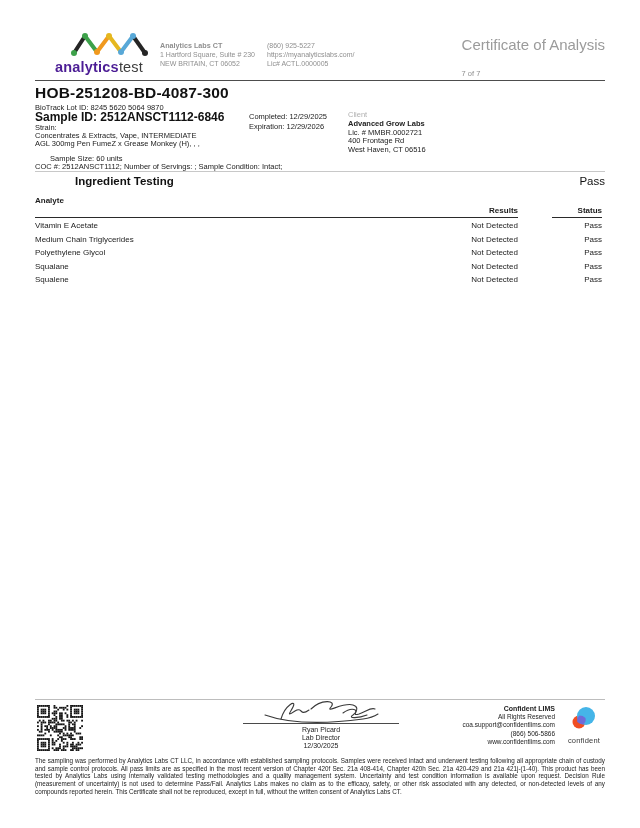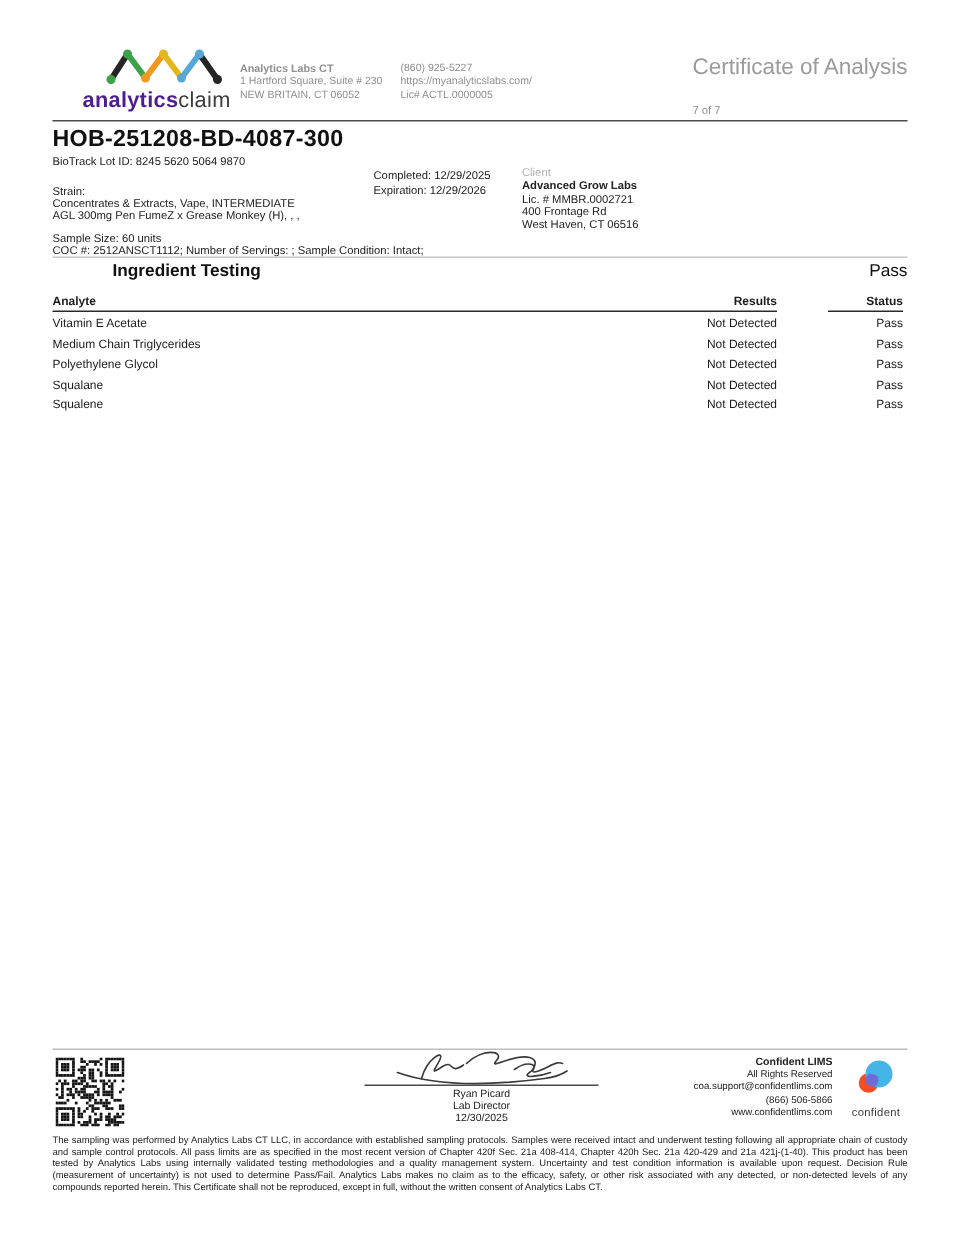--- a/index.html
+++ b/index.html
@@ -26,34 +26,34 @@
 
   
   .batch-title { position:absolute; left:35px; top:84px; font-size:15.5px; font-weight:700; letter-spacing:0.2px; color:#111; }
   .biotrack { position:absolute; left:35px; top:103px; font-size:7.5px; color:#222; }
   .sample-id { position:absolute; left:35px; top:110px; font-size:12px; font-weight:700; color:#111; }
   .dates { position:absolute; left:205px; top:112px; font-size:7.5px; line-height:10px; color:#222;margin-left:44px; }
   .strain-block { position:absolute; left:35px; top:124px; font-size:7.5px; line-height:8.2px; color:#222; }
   .client-block { position:absolute; left:348px; top:111px; font-size:7.5px; line-height:8.4px; color:#222; }
   .client-label { color:#b0b0b0; margin-bottom:1px; }
   .client-name { font-weight:700; }
-  .sample-size { position:absolute; left:35px; top:154px; font-size:7.5px; color:#222; }
+  .sample-size { position:absolute; left:50px; top:154px; font-size:7.5px; color:#222; }
   .coc-line { position:absolute; left:35px; top:162px; font-size:7.5px; color:#222; }
 
   .section-rule { position:absolute; left:35px; right:35px; top:171px; border-top:1px solid #c8c8c8; }
 
   
   .testing-head { position:absolute; left:35px; right:35px; top:175px; display:flex; justify-content:space-between; align-items:baseline; }
   .section-title { font-size:11.5px; font-weight:700; color:#111;padding-left:40px; }
   .section-status { font-size:11.5px; font-weight:400; color:#111; }
 
   .ttable { position:absolute; left:35px; right:38px; top:196px; font-size:8px; }
   .trow { display:flex; align-items:flex-end; }
   .trow.head { font-weight:700; }
-  .col-analyte { flex:1; padding-bottom:2px; }
+  .col-analyte { flex:1; padding-bottom:12px; }
   .col-result { width:120px; text-align:right; padding-bottom:2px; }
   .col-gap { width:34px; }
   .col-status { width:50px; text-align:right; padding-bottom:2px; }
   .trow.head .col-analyte, .trow.head .col-result, .trow.head .col-status { border-bottom:1px solid #2a2a2a; }
   .trow.body-row > div { padding-top:3.4px; padding-bottom:1px; }
 
   
   .footer-rule { position:absolute; left:35px; right:35px; top:699px; border-top:1px solid #bdbdbd; }
   .qr { position:absolute; left:37px; top:705px; width:46px; height:46px; }
   .qr svg { display:block; width:46px; height:46px; }
@@ -86,21 +86,21 @@
         <path d="M64 5 L76 22" stroke="#252525"></path>
       </g>
       <circle cx="5" cy="22" r="3" fill="#3da14a"></circle>
       <circle cx="16" cy="5" r="3" fill="#3da14a"></circle>
       <circle cx="28" cy="21" r="3" fill="#f0991e"></circle>
       <circle cx="40" cy="5" r="3" fill="#e5b71f"></circle>
       <circle cx="52" cy="21" r="3" fill="#58a8d7"></circle>
       <circle cx="64" cy="5" r="3" fill="#58a8d7"></circle>
       <circle cx="76" cy="22" r="3" fill="#252525"></circle>
     </svg>
-    <div class="wordmark"><span class="w1">analytics</span><span class="w2">claim</span></div>
+    <div class="wordmark"><span class="w1">analytics</span><span class="w2">test</span></div>
   </div>
 
   <div class="lab-info">
     <div class="b">Analytics Labs CT</div>
     <div>1 Hartford Square, Suite # 230</div>
     <div>NEW BRITAIN, CT 06052</div>
   </div>
 
   <div class="lab-contact">
     <div>(860) 925-5227</div>
@@ -110,20 +110,21 @@
 
   <div class="cert-block">
     <div class="cert-title">Certificate of Analysis</div>
     <div class="page-indicator">7 of 7</div>
   </div>
 
   <div class="header-rule"></div>
 
   <div class="batch-title">HOB-251208-BD-4087-300</div>
   <div class="biotrack">BioTrack Lot ID: 8245 5620 5064 9870</div>
+  <div class="sample-id">Sample ID: 2512ANSCT1112-6846</div>
 
   <div class="dates">
     <div>Completed: 12/29/2025</div>
     <div>Expiration: 12/29/2026</div>
   </div>
 
   <div class="client-block">
     <div class="client-label">Client</div>
     <div class="client-name">Advanced Grow Labs</div>
     <div>Lic. # MMBR.0002721</div>

